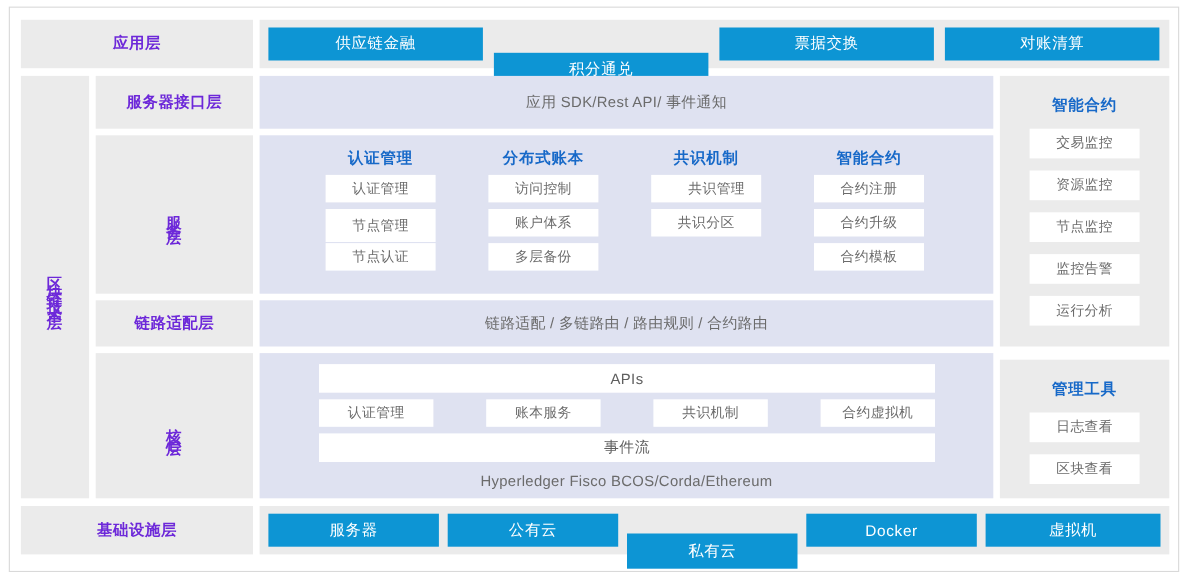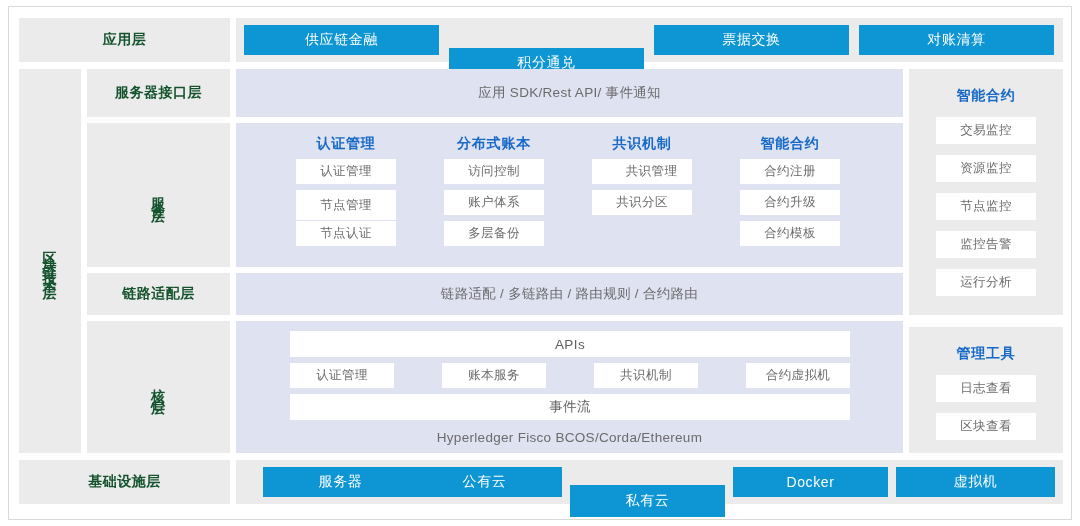--- a/index.html
+++ b/index.html
@@ -41,21 +41,21 @@
     background: #dfe2f1;
     box-sizing: border-box;
   }
   .center {
     display: flex;
     align-items: center;
     justify-content: center;
     text-align: center;
   }
   .lbl-dark {
-    color: #14532d;
+    color: #6d28d9;
     font-size: 14px;
     font-weight: bold;
     letter-spacing: 0.5px;
     align-items: center;
   }
   .body-text {
     color: #6b6b6b;
     font-size: 13.5px;
     letter-spacing: 0.3px;
     text-align: right;
@@ -282,21 +282,21 @@
       <div class="chip center" style="left:27px; top:86px; width:100px; height:27px;">
         <span>区块查看</span>
       </div>
     </div>
 
     <div class="gray center lbl-dark" style="left:10px; top:453px; width:211px; height:44px;">
       <span>基础设施层</span>
     </div>
 
     <div class="gray" style="left:227px; top:453px; width:827px; height:44px;">
-      <div class="bluebtn center" style="left:8px; top:7px; width:155px; height:30px;margin-left:19px;">
+      <div class="bluebtn center" style="left:8px; top:7px; width:155px; height:30px;">
         <span>服务器</span>
       </div>
       <div class="bluebtn center" style="left:171px; top:7px; width:155px; height:30px;">
         <span>公有云</span>
       </div>
       <div class="bluebtn center" style="left:334px; top:25px; width:155px; height:32px;">
         <span>私有云</span>
       </div>
       <div class="bluebtn center" style="left:497px; top:7px; width:155px; height:30px;">
         <span>Docker</span>

